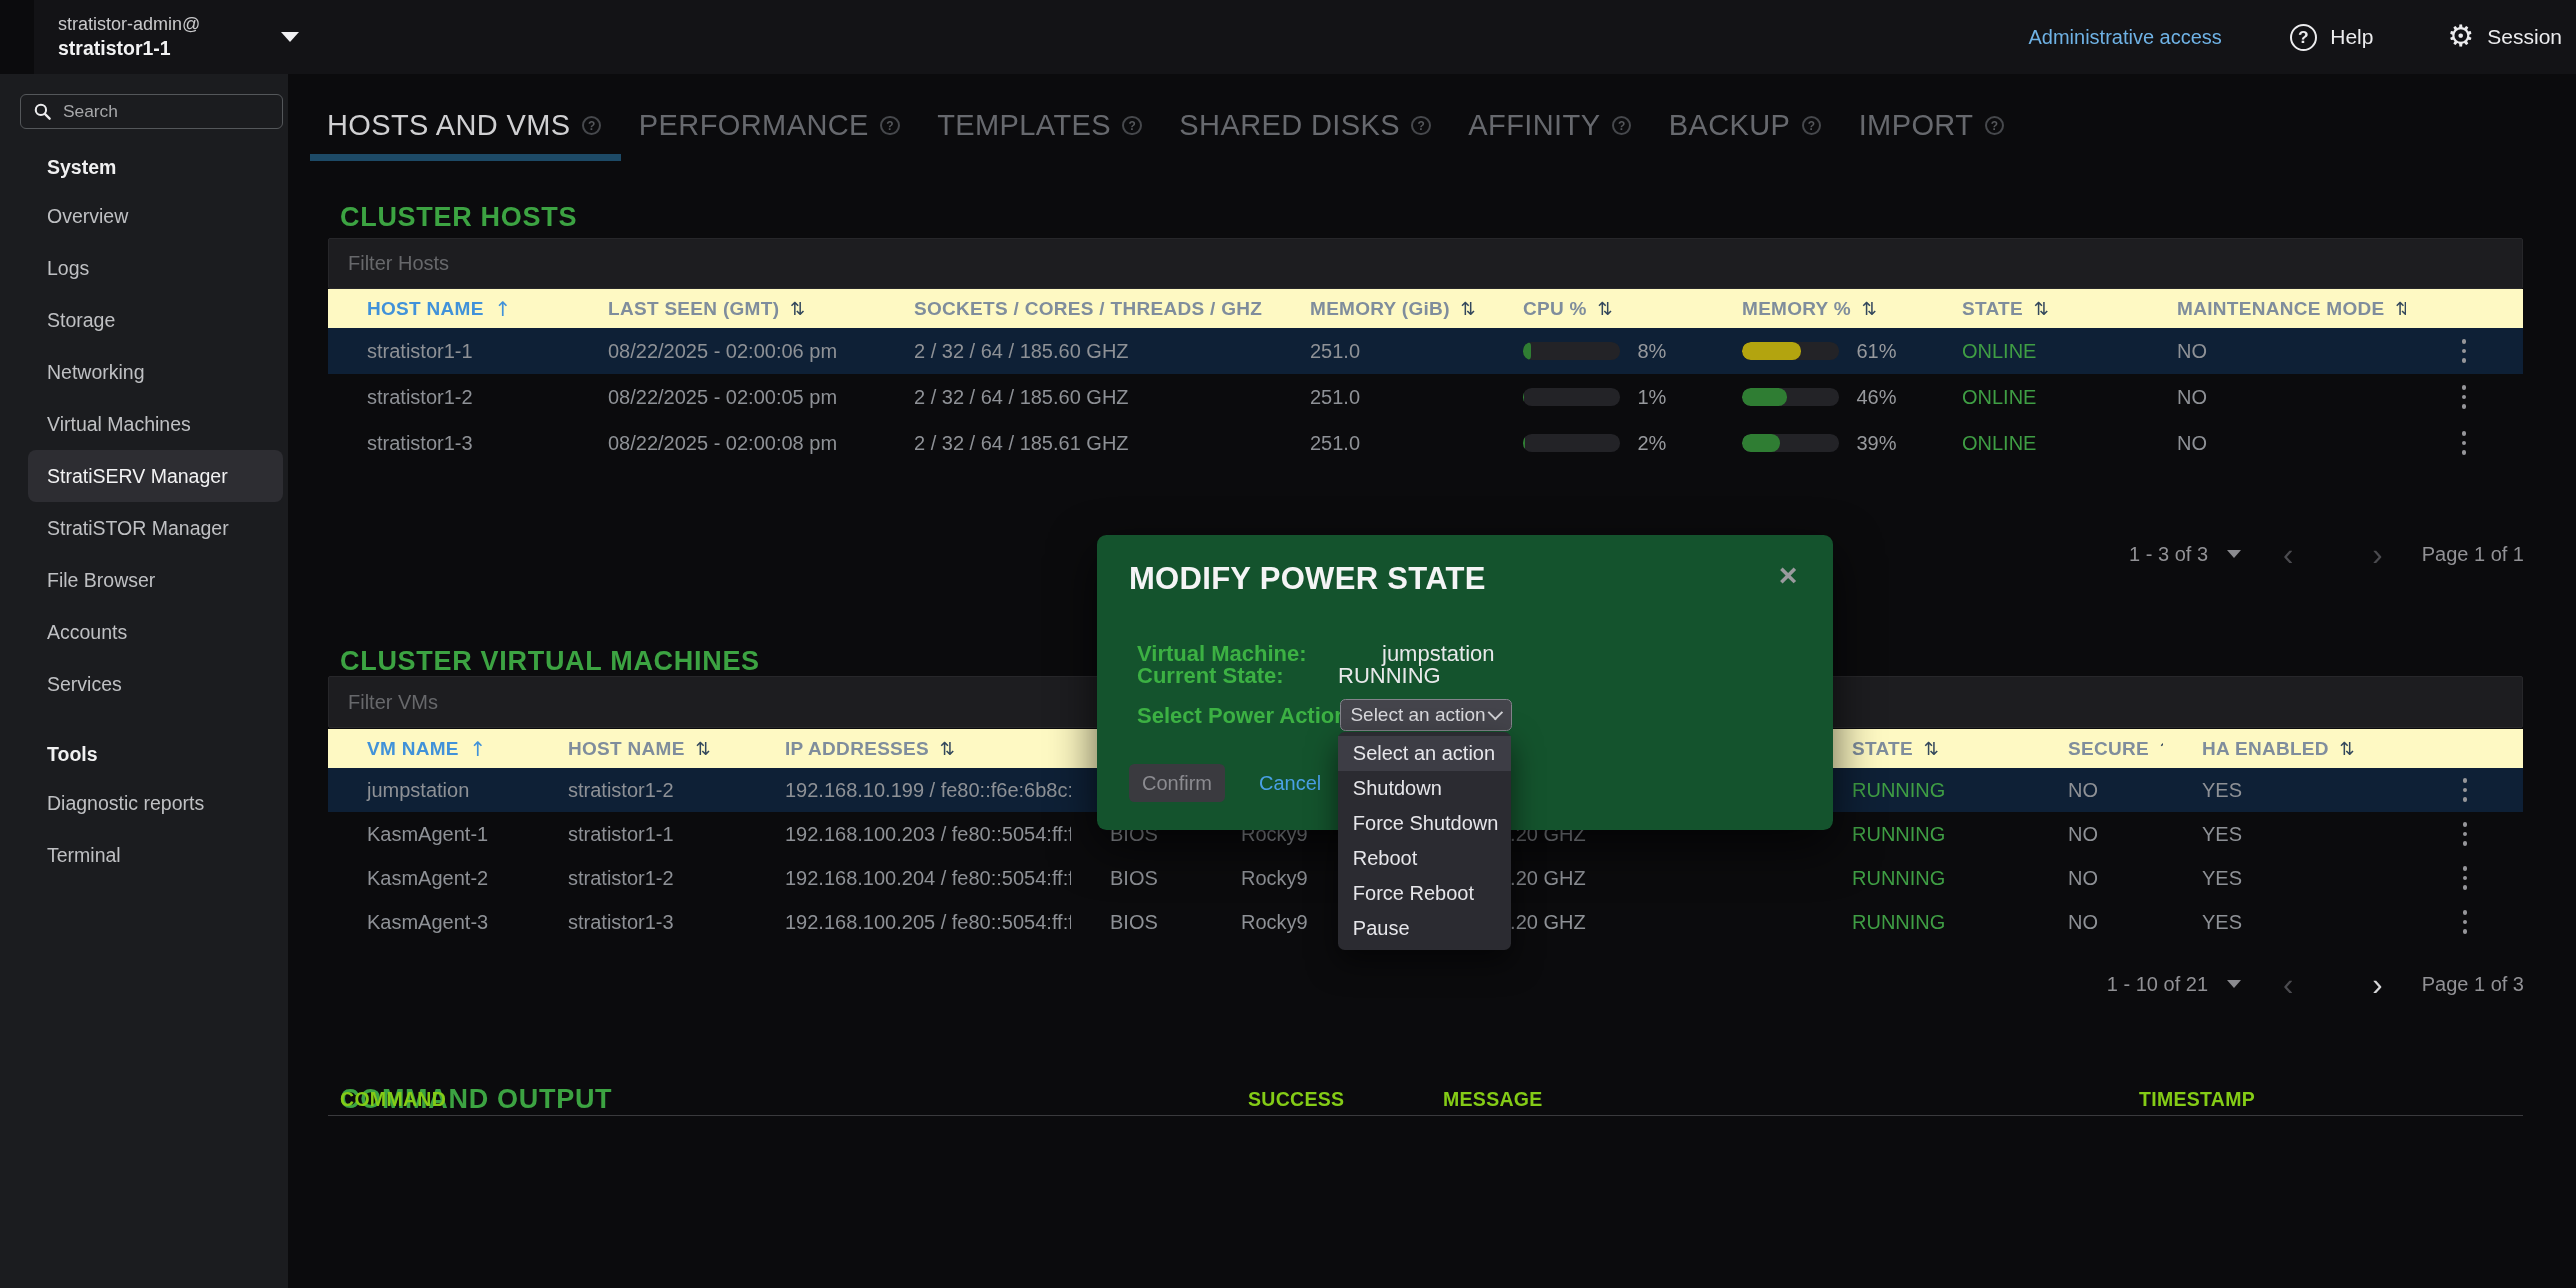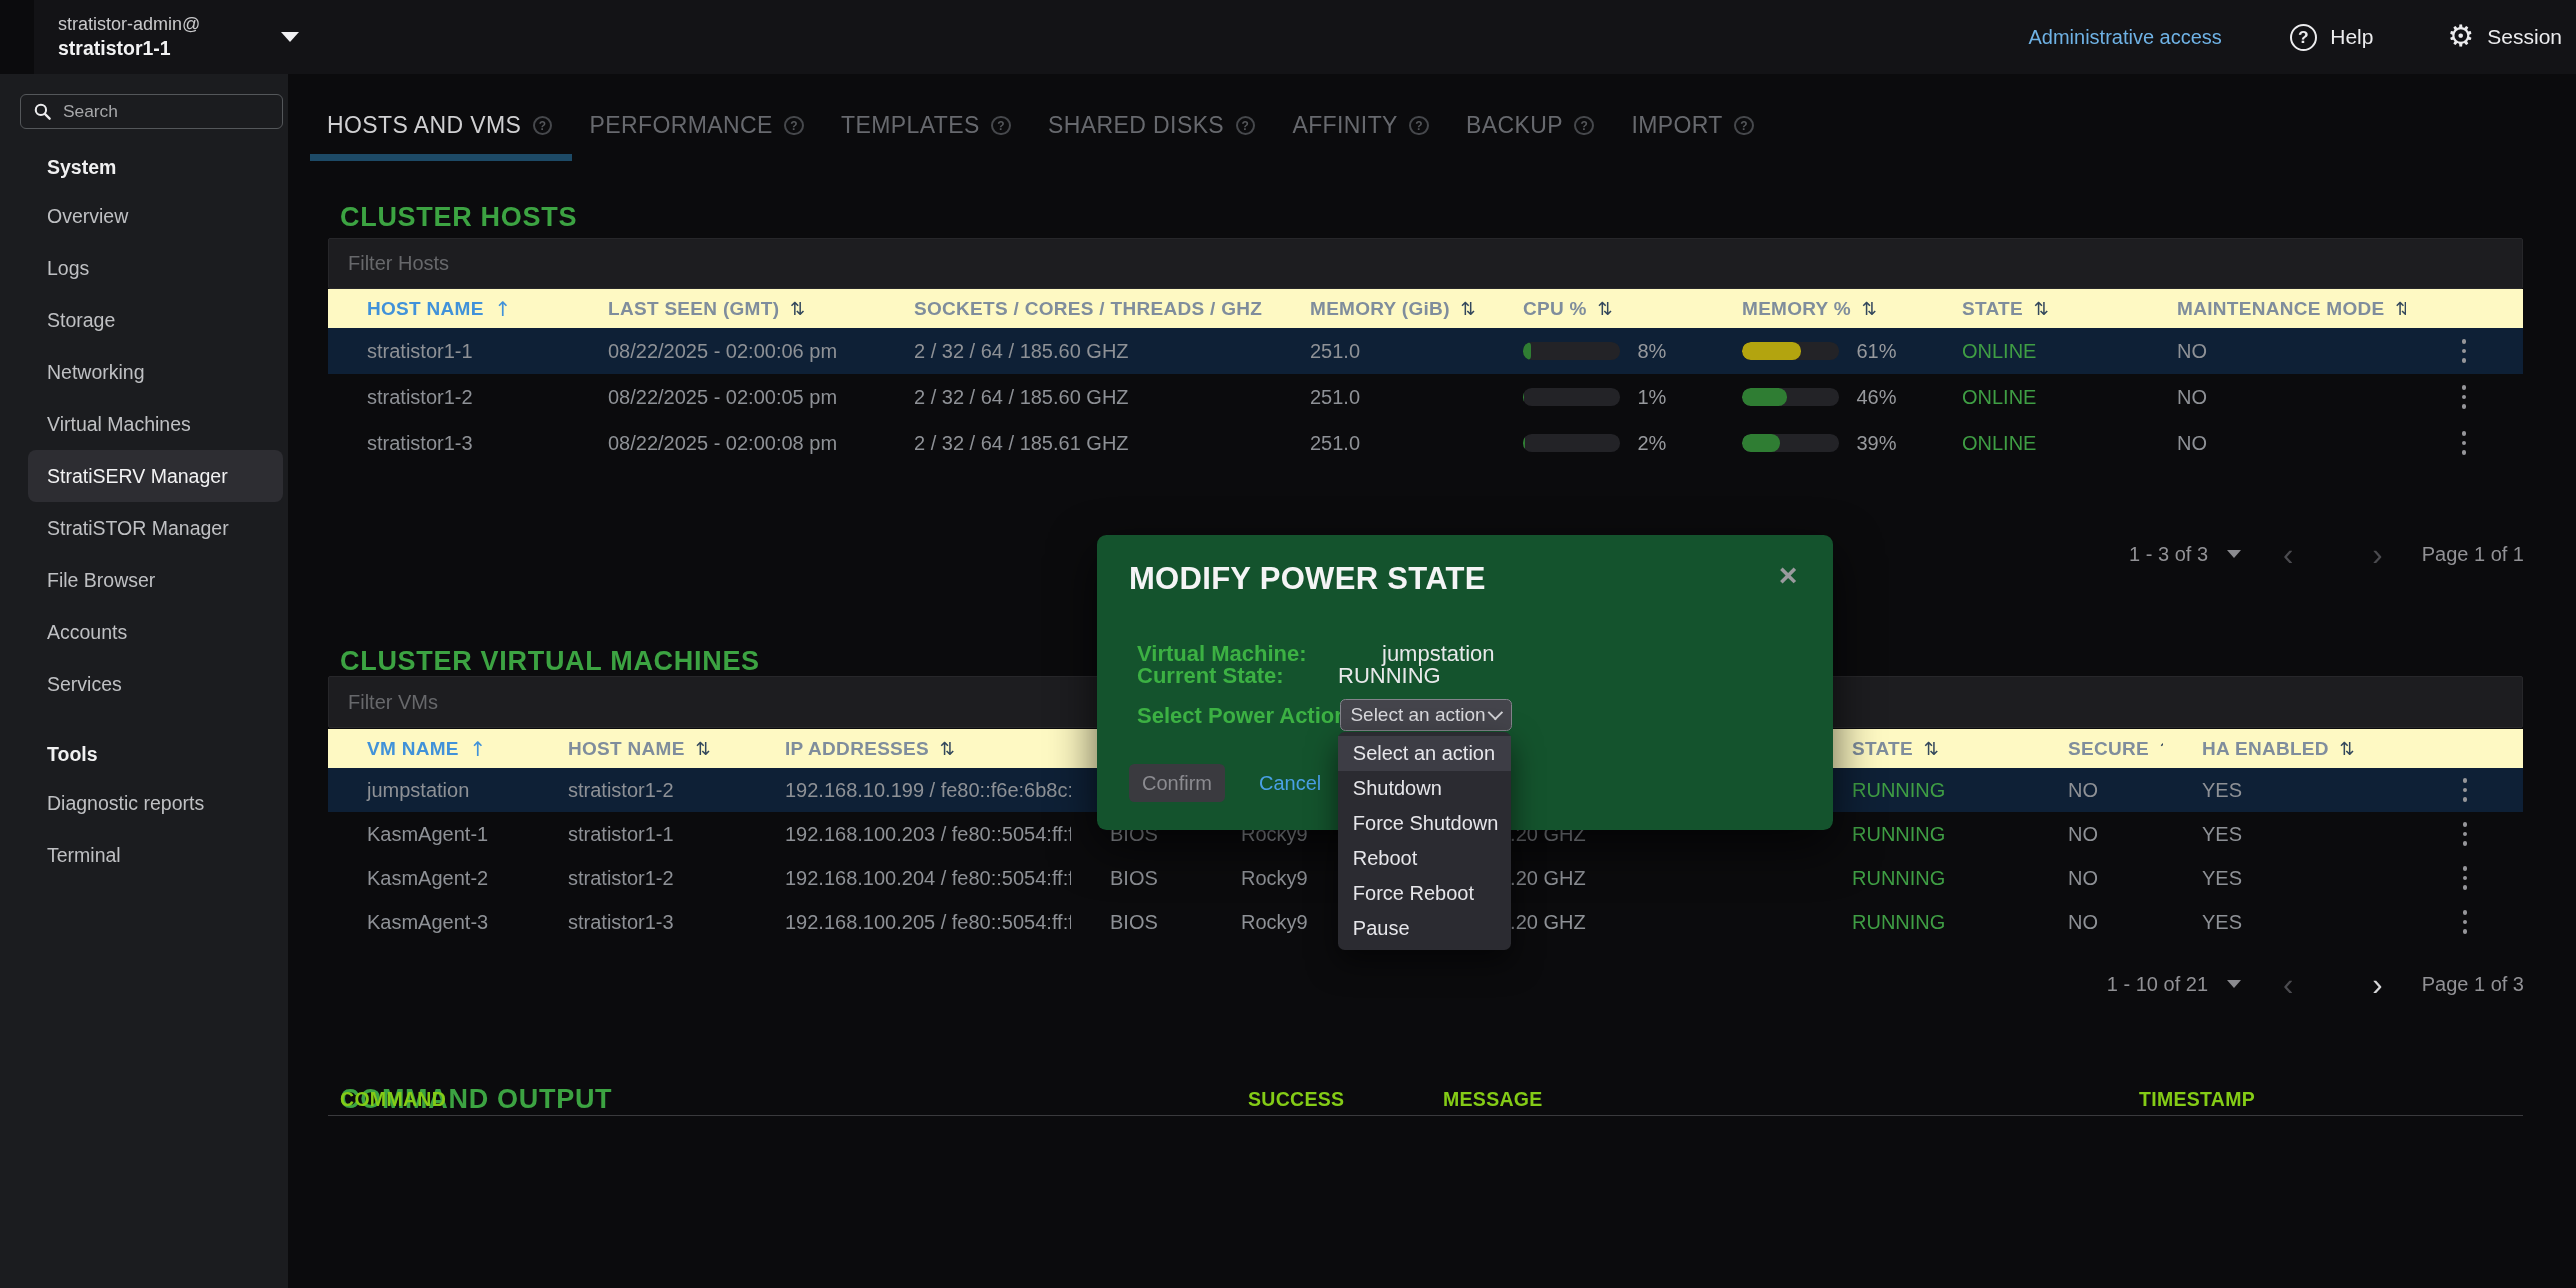--- a/index.html
+++ b/index.html
@@ -34,21 +34,21 @@
   .nav-heading{height:46px;display:flex;align-items:center;padding-left:47px;font-weight:bold;color:#f0f0f1;font-size:19.5px;}
   .nav-heading.tools{margin-top:21.5px;}
   .nav-item{height:52px;display:flex;align-items:center;margin:0 5.4px 0 28px;padding-left:19px;
     color:#bfc0c3;font-size:19.5px;cursor:pointer;border-radius:8px;}
   .nav-item.active{background:#2d2d32;color:#f2f2f3;}
 
   
   .content{position:absolute;top:74px;left:288px;right:0;bottom:0;}
   .tabs{position:absolute;top:16px;left:21.5px;height:71px;display:flex;}
   .tab{display:flex;align-items:center;gap:11.4px;padding:0 20px 0 17.4px;position:relative;cursor:pointer;}
-  .tab-label{font-size:23px;letter-spacing:0.4px;color:#67696e;white-space:nowrap;}
+  .tab-label{font-size:29px;letter-spacing:0.4px;color:#67696e;white-space:nowrap;}
   .tab.active .tab-label{color:#d0d0d2;}
   .tab.active::after{content:"";position:absolute;left:0;right:0;bottom:0;height:6.7px;background:#1d4a66;}
   .q{width:19.5px;height:19.5px;border:2px solid #46484c;color:#55575b;border-radius:50%;font-size:12px;font-weight:bold;
     display:flex;align-items:center;justify-content:center;box-sizing:border-box;flex:none;}
 
   .sec-title{position:absolute;left:52px;font-size:27px;color:#3ca342;letter-spacing:0.7px;white-space:nowrap;}
   #hosts-title{top:106px;}
   #vms-title{top:550px;}
   #cmd-title{top:988px;}
 

